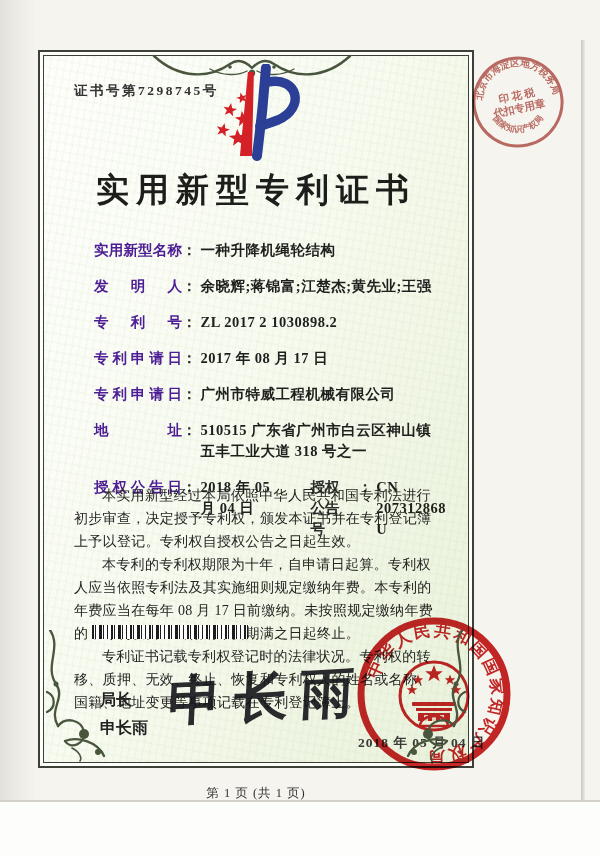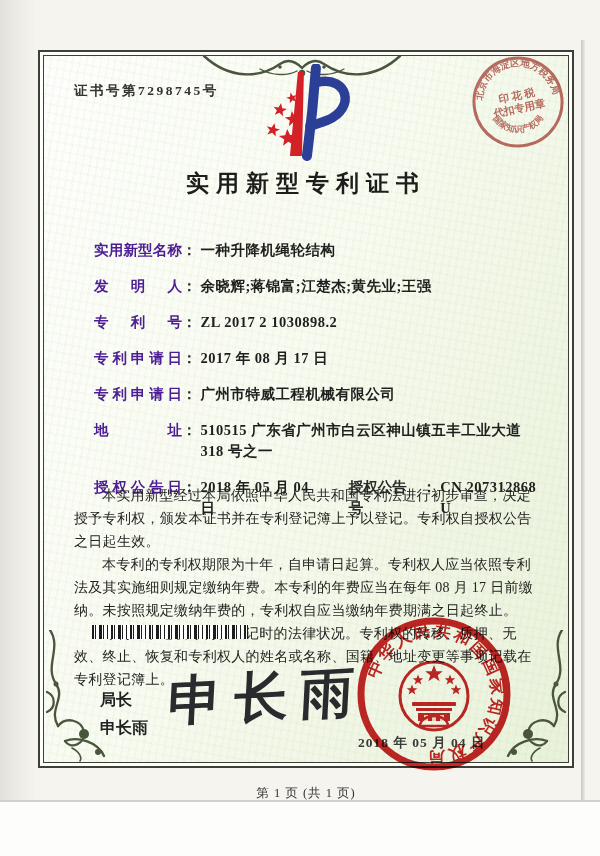--- a/index.html
+++ b/index.html
@@ -13,39 +13,39 @@
   }
   
   .edge-left { position:absolute; left:0; top:0; width:36px; height:800px;
     background:linear-gradient(90deg, rgba(60,60,55,.10), rgba(60,60,55,0)); }
   .edge-right { position:absolute; left:581px; top:40px; width:4px; height:760px;
     background:linear-gradient(90deg, rgba(60,60,55,.25), rgba(60,60,55,.05)); }
   .scan-bottom { position:absolute; left:0; top:800px; width:600px; height:56px;
     background:#fdfdfc; border-top:2px solid #d4d1ca; }
 
   
-  .cert { position:absolute; left:38px; top:50px; width:536px; height:718px;
+  .cert { position:absolute; left:38px; top:50px; width:436px; height:718px;
     border:2px solid #3c4036; background:#fdfdfa; }
   .cert-bg { position:absolute; left:3px; top:3px; right:3px; bottom:3px;
     border:1px solid #3c4036; pointer-events:none;
     background:
       repeating-linear-gradient(100deg, rgba(150,190,120,.06) 0 2px, rgba(0,0,0,0) 2px 7px),
       repeating-linear-gradient(10deg, rgba(150,190,120,.05) 0 2px, rgba(0,0,0,0) 2px 9px),
       linear-gradient(115deg,#fefefc 0%,#f8fbf1 45%,#e9f1da 100%);
   }
 
   .cert-no { position:absolute; left:34px; top:30px; font-size:13.5px;
     letter-spacing:2.5px; font-weight:600; color:#333; }
 
   
   .logo { position:absolute; left:50%; top:12px; transform:translateX(-52%);
     width:104px; height:98px; }
 
   .title { position:absolute; left:0; top:116px; width:100%; text-align:center;
-    font-size:23px; font-weight:bold; letter-spacing:7px; color:#1d1d1b; }
+    font-size:33px; font-weight:bold; letter-spacing:7px; color:#1d1d1b; }
 
   
   .fields { position:absolute; left:34px; top:188px; right:26px; font-size:14.5px; }
   .f-row { display:flex; align-items:flex-start; margin-bottom:15px; line-height:21px; }
   .f-label { display:inline-block; width:88px; text-align:justify; text-align-last:justify;
     font-weight:600; color:#4c1d95; flex:0 0 88px;margin-left:20px; }
   .f-colon { font-weight:600; margin-right:4px; }
   .f-value { font-weight:bold; color:#1f1f1d; letter-spacing:.5px; max-width:372px; }
   .grant-row { display:flex; }
   .grant-second { margin-left:26px; display:flex; }

